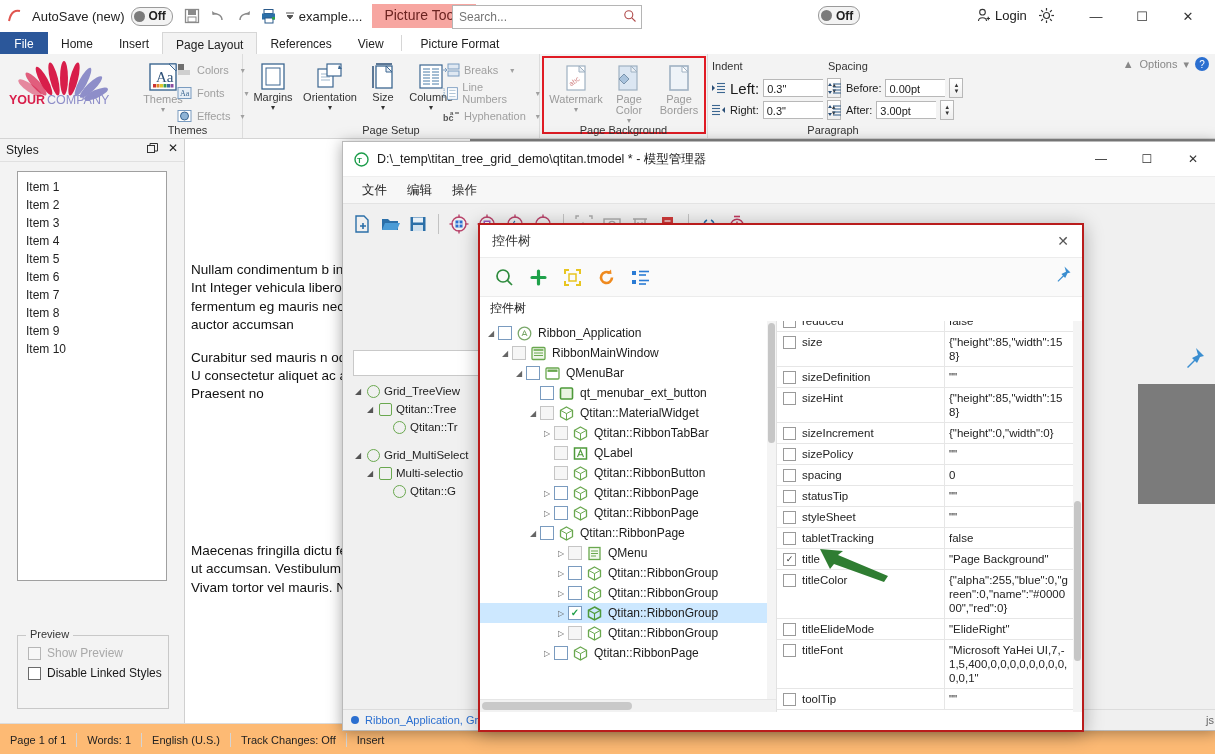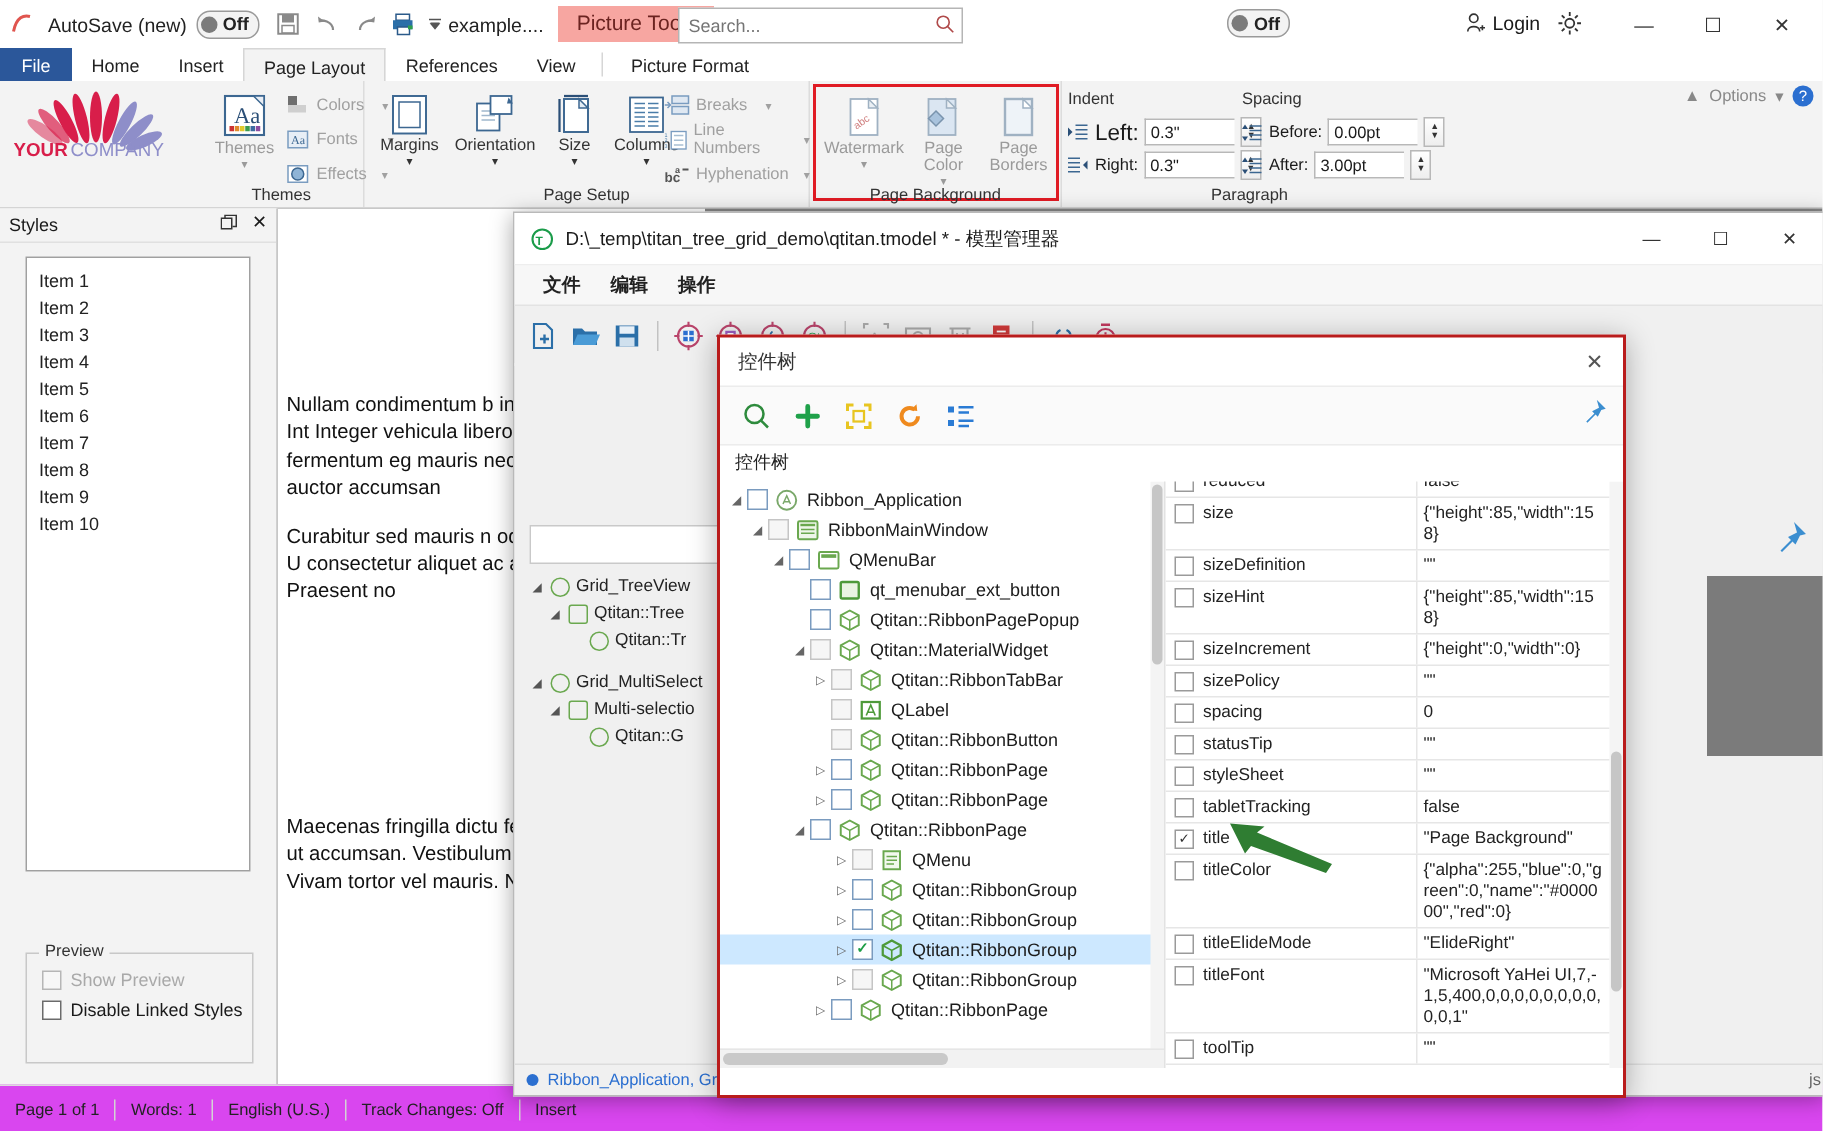--- a/index.html
+++ b/index.html
@@ -45,31 +45,31 @@
   .cbrow{display:flex;align-items:center;gap:6px;font-size:12px;margin:10px 0 0 10px;}
   .cbox{width:11px;height:11px;border:1px solid #6b6b6b;background:#fff;display:inline-block;}
   .cbox.dis{border-color:#b6b6b6;background:#f7f7f7;}
   .dim{color:#a9a9a9;}
   .doc-area{position:absolute;left:185px;top:139px;width:1030px;height:584px;background:#868686;overflow:hidden;}
   .page{position:absolute;left:0;top:0;width:285px;height:584px;background:#fff;}
   .page p{margin:0;padding:0 6px 0 6px;font-size:13.5px;line-height:18.4px;color:#111;font-family:"Liberation Sans",sans-serif;}
   .doc-right-1{position:absolute;left:955px;top:110px;width:80px;height:170px;background:#fff;}
   .doc-right-2{position:absolute;left:940px;top:285px;width:95px;height:20px;background:#fff;}
   .doc-right-3{position:absolute;left:940px;top:320px;width:95px;height:20px;background:#fff;}
-  .statusbar{position:absolute;left:0;top:723px;width:1215px;height:31px;background:#d946ef;border-top:1px solid #dcdcdc;display:flex;align-items:center;font-size:11px;color:#222;}
+  .statusbar{position:absolute;left:0;top:723px;width:1215px;height:31px;background:#fdba74;border-top:1px solid #dcdcdc;display:flex;align-items:center;font-size:11px;color:#222;}
   .sb-item{padding:0 10px;border-right:1px solid #d4d4d4;height:14px;line-height:14px;}
   .dot-blue{width:8px;height:8px;border-radius:50%;background:#2b6fd0;display:inline-block;}
   
   #qt-win{position:absolute;left:342px;top:141px;width:873px;height:588px;background:#f0f0f0;border:1px solid #b9b9b9;box-shadow:0 2px 14px rgba(0,0,0,.35);}
   .qt-title{height:34px;display:flex;align-items:center;background:#fff;border-bottom:1px solid #eee;}
   .qt-logo{width:16px;height:16px;margin:0 8px 0 10px;font-size:11px;font-weight:bold;color:#1b9c4a;display:flex;align-items:center;justify-content:center;}
   .qt-title-text{font-size:12.5px;color:#1a1a1a;}
   .qt-wbtn{width:46px;height:34px;display:flex;align-items:center;justify-content:center;font-size:12px;color:#333;}
   .qt-menu{height:26px;display:flex;align-items:center;gap:6px;padding-left:12px;background:#f7f7f7;border-bottom:1px solid #e3e3e3;font-size:12.5px;color:#222;}
-  .qt-menu span{padding:2px 7px;font-weight:bold;}
+  .qt-menu span{padding:2px 7px;}
   .qt-toolbar{height:40px;background:#f0f0f0;display:flex;align-items:center;padding-left:6px;gap:2px;}
   .tb-ic{width:26px;height:28px;display:flex;align-items:center;justify-content:center;}
   .tb-sep{width:1px;height:20px;background:#c2c2c2;margin:0 5px;}
   .qt-body{position:absolute;left:0;top:100px;right:0;bottom:20px;background:#f0f0f0;}
   .combo-strip{position:absolute;left:10px;top:108px;width:460px;height:24px;background:#fff;border:1px solid #c9c9c9;}
   .pin-big{position:absolute;right:10px;top:104px;color:#3b8ed0;font-size:22px;}
   .qt-gray-panel{position:absolute;left:795px;top:142px;width:135px;height:120px;background:#7b7b7b;}
   .qt-status{position:absolute;left:0;bottom:0;width:100%;height:20px;background:#f0f0f0;border-top:1px solid #dcdcdc;display:flex;align-items:center;font-size:11px;color:#2b6fd0;gap:6px;padding-left:8px;}
   .js-lbl{margin-left:auto;padding-right:10px;color:#666;}
   
@@ -255,21 +255,21 @@
               <rect x="13" y="22" width="3" height="3.5" fill="#e0c92c"></rect>
               <rect x="16.5" y="22" width="3" height="3.5" fill="#3c9a4d"></rect>
               <rect x="20" y="22" width="3" height="3.5" fill="#3c6aa0"></rect>
               <rect x="23.5" y="22" width="3" height="3.5" fill="#8a4ca0"></rect>
             </g>
             <path d="M22 2 L29 2 L29 9 Z" fill="#e9eef5" stroke="#3c6791" stroke-width="1"></path>
           </svg>
         <span class="lbl">Themes</span>
         <span class="caret">▾</span>
       </div>
-      <div style="position:absolute;left:58px;top:6px;text-align:center;">
+      <div style="position:absolute;left:44px;top:6px;text-align:center;">
         <div class="btn-small">
           <svg width="16" height="16" viewBox="0 0 16 16">
               <rect x="1" y="2" width="6" height="6" fill="#6f6f6f"></rect>
               <rect x="1" y="8" width="12" height="5" fill="#cfcfcf"></rect>
             </svg>
           <span>Colors</span>
           <span class="caret" style="margin-left:8px;">▾</span>
         </div>
         <div class="btn-small" style="margin-top:3px;">
           <svg width="16" height="16" viewBox="0 0 16 16">
@@ -835,30 +835,20 @@
         </div>
         <div class="tree-row" style="padding-left:60px;">
           <span class="tcb"></span>
           <span class="ticon">
               <svg width="15" height="15" viewBox="0 0 15 15">
                 <rect x="1.5" y="2" width="12" height="11" rx="1" fill="#eaf4e2" stroke="#4e9a3a" stroke-width="1.6"></rect>
               </svg>
             </span>
           <span>qt_menubar_ext_button</span>
         </div>
-        <div class="tree-row" style="padding-left:60px;">
-          <span class="tcb"></span>
-          <span class="ticon">
-              <svg width="15" height="15" viewBox="0 0 15 15">
-                <path d="M7.5 1 L13.5 4.3 V10.7 L7.5 14 L1.5 10.7 V4.3 Z" fill="none" stroke="#6aa84f" stroke-width="1.3"></path>
-                <path d="M1.5 4.3 L7.5 7.6 L13.5 4.3 M7.5 7.6 V14" stroke="#6aa84f" stroke-width="1" fill="none"></path>
-              </svg>
-            </span>
-          <span>Qtitan::RibbonPagePopup</span>
-        </div>
         <div class="tree-row" style="padding-left:46px;">
           <span class="tw">◢</span>
           <span class="tcb dis"></span>
           <span class="ticon">
               <svg width="15" height="15" viewBox="0 0 15 15">
                 <path d="M7.5 1 L13.5 4.3 V10.7 L7.5 14 L1.5 10.7 V4.3 Z" fill="none" stroke="#6aa84f" stroke-width="1.3"></path>
                 <path d="M1.5 4.3 L7.5 7.6 L13.5 4.3 M7.5 7.6 V14" stroke="#6aa84f" stroke-width="1" fill="none"></path>
               </svg>
             </span>
           <span>Qtitan::MaterialWidget</span>

